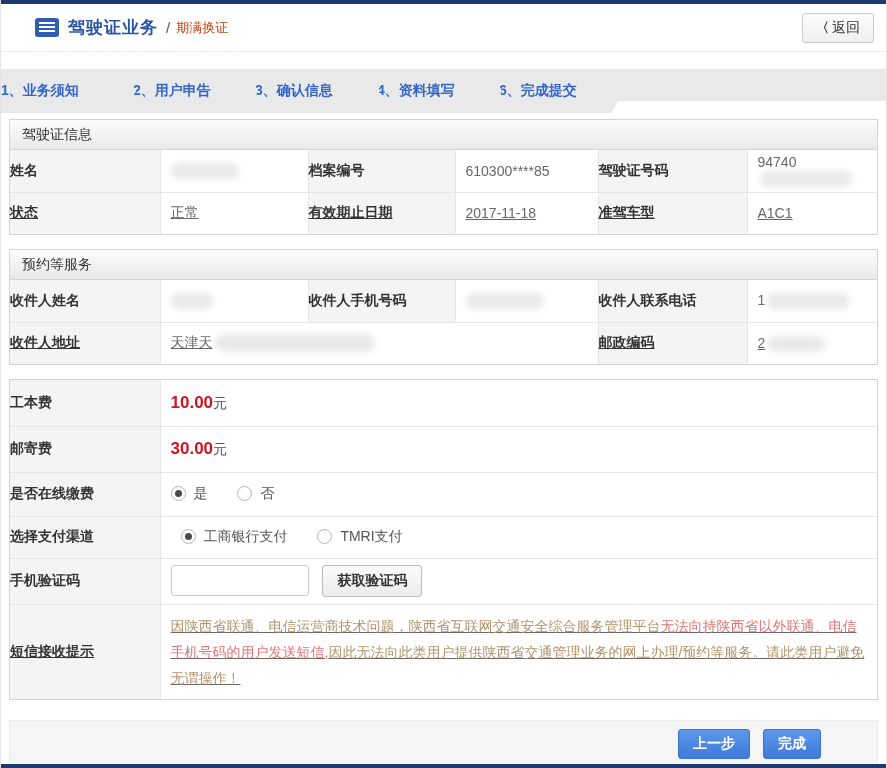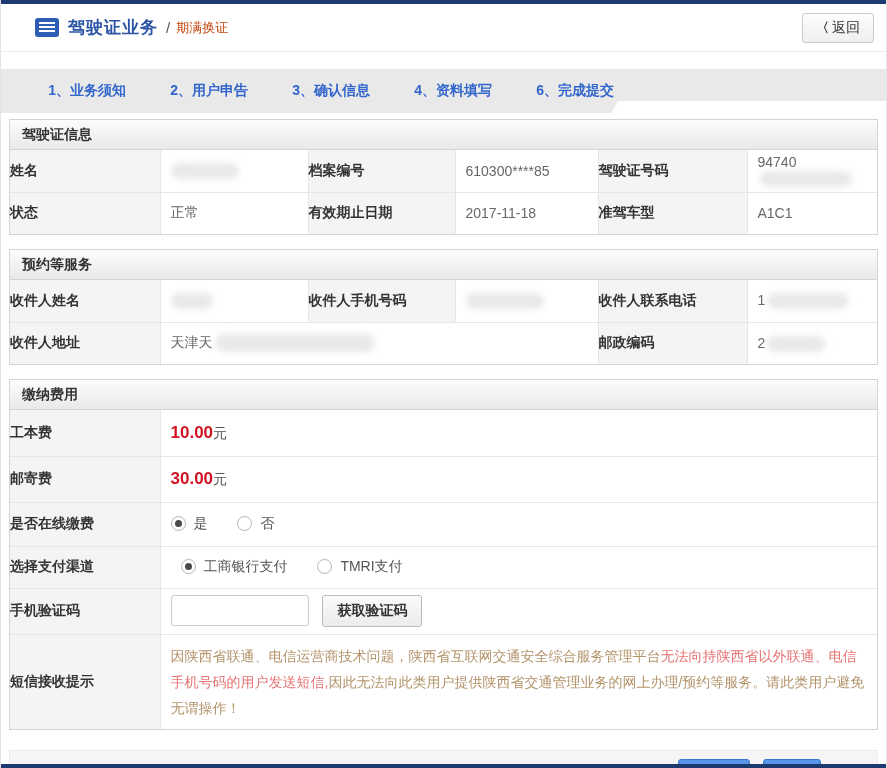--- a/index.html
+++ b/index.html
@@ -21,42 +21,42 @@
   .hdr-title { color:#2c55a5; font-size:17px; font-weight:bold; letter-spacing:1px; }
   .hdr-sep { color:#555; font-size:15px; margin:0 6px 0 8px; }
   .hdr-sub { color:#c2410c; font-size:13px; }
   .back-btn { margin-left:auto; height:30px; padding:0 13px; display:flex; align-items:center;
         background:linear-gradient(#fdfdfd,#efefef); border:1px solid #ccc; border-radius:3px;
         font-size:14px; color:#333; cursor:pointer; }
   .back-btn .chev { font-weight:bold; margin-right:3px; font-size:13px; }
 
   
   .tabs { margin-top:17px; height:32px; background:#e9e9e9; display:flex; width:100%; }
-  .tab { height:44px; width:135px; display:flex; align-items:center; justify-content:flex-end;
+  .tab { height:44px; width:135px; display:flex; align-items:center; justify-content:flex-start;
         color:#36c; font-weight:bold; font-size:14px; background:#e9e9e9; position:relative;
         clip-path:polygon(0 0, calc(100% - 13px) 0, 100% 50%, calc(100% - 13px) 100%, 0 100%, 13px 50%);
         padding-left:10px; padding-right:10px; filter:drop-shadow(1px 0 0 #d7d7d7); cursor:pointer; }
   .tab.first { clip-path:polygon(0 0, calc(100% - 13px) 0, 100% 50%, calc(100% - 13px) 100%, 0 100%); padding-left:0; }
   .tab + .tab { margin-left:-13px; }
   .tab.t1{z-index:6}.tab.t2{z-index:5}.tab.t3{z-index:4}.tab.t4{z-index:3}.tab.t5{z-index:2}.tab.t6{z-index:1}
   .tab.active { background:linear-gradient(#5a94e8,#2f6fd0); color:#fff; filter:drop-shadow(1px 0 0 #2a62bd); }
 
   
   .content { padding:18px 8px 0 8px; }
   .section { border:1px solid #d4d4d4; margin-bottom:14px; }
-  .sec-hd { height:30px; line-height:29px; padding-left:12px; font-weight:bold; color:#333;
+  .sec-hd { height:30px; line-height:29px; padding-left:12px; font-weight:normal; color:#333;
         background:linear-gradient(#fcfcfc,#e9e9e9); border-bottom:1px solid #d4d4d4; font-size:14px; }
   table { width:100%; border-collapse:collapse; table-layout:fixed; }
   td { border:1px solid #e6e6e6; height:42px; font-size:14px; vertical-align:middle; }
   td.lbl { background:#f4f4f4; text-align:left; padding-right:12px; color:#333; font-weight:bold; }
   td.val { padding-left:10px; color:#666; background:#fff; }
   tr:first-child td { border-top:none; }
   tr td:first-child { border-left:none; }
   tr td:last-child { border-right:none; }
-  tr:last-child td { border-bottom:none; }
+  tr:last-child td { border-bottom:none;text-decoration:underline; }
 
   .redact { display:inline-block; vertical-align:middle; background:#e9e9e9; border-radius:9px; filter:blur(3px); height:16px; }
 
   .fee-num { color:#cf1322; font-weight:bold; font-size:17px; }
   .fee-unit { color:#555; font-size:14px; }
 
   .radio { display:inline-block; width:15px; height:15px; border:1px solid #b5b5b5; border-radius:50%;
         background:#fff; vertical-align:-3px; position:relative; cursor:pointer; }
   .radio.sel:before { content:""; position:absolute; left:3px; top:3px; width:7px; height:7px; border-radius:50%; background:#4a4a4a; }
   .radio-lab { margin:0 26px 0 8px; color:#555; }
@@ -167,21 +167,20 @@
         <td class="lbl">收件人地址</td>
         <td class="val" colspan="3"><span>天津天</span><span class="redact" style="width:160px;margin-left:2px;height:18px"></span></td>
         <td class="lbl">邮政编码</td>
         <td class="val"><span>2</span><span class="redact" style="width:58px;margin-left:2px"></span></td>
       </tr>
     </tbody>
       </table>
   </div>
 
   <div class="section">
-    <div class="sec-hd">缴纳费用</div>
     <table>
       <colgroup>
           <col style="width:150px">
           <col>
         </colgroup>
       <tbody>
           <tr style="height:46px">
         <td class="lbl">工本费</td>
         <td class="val">
           <span class="fee-num">10.00</span><span class="fee-unit">元</span>

